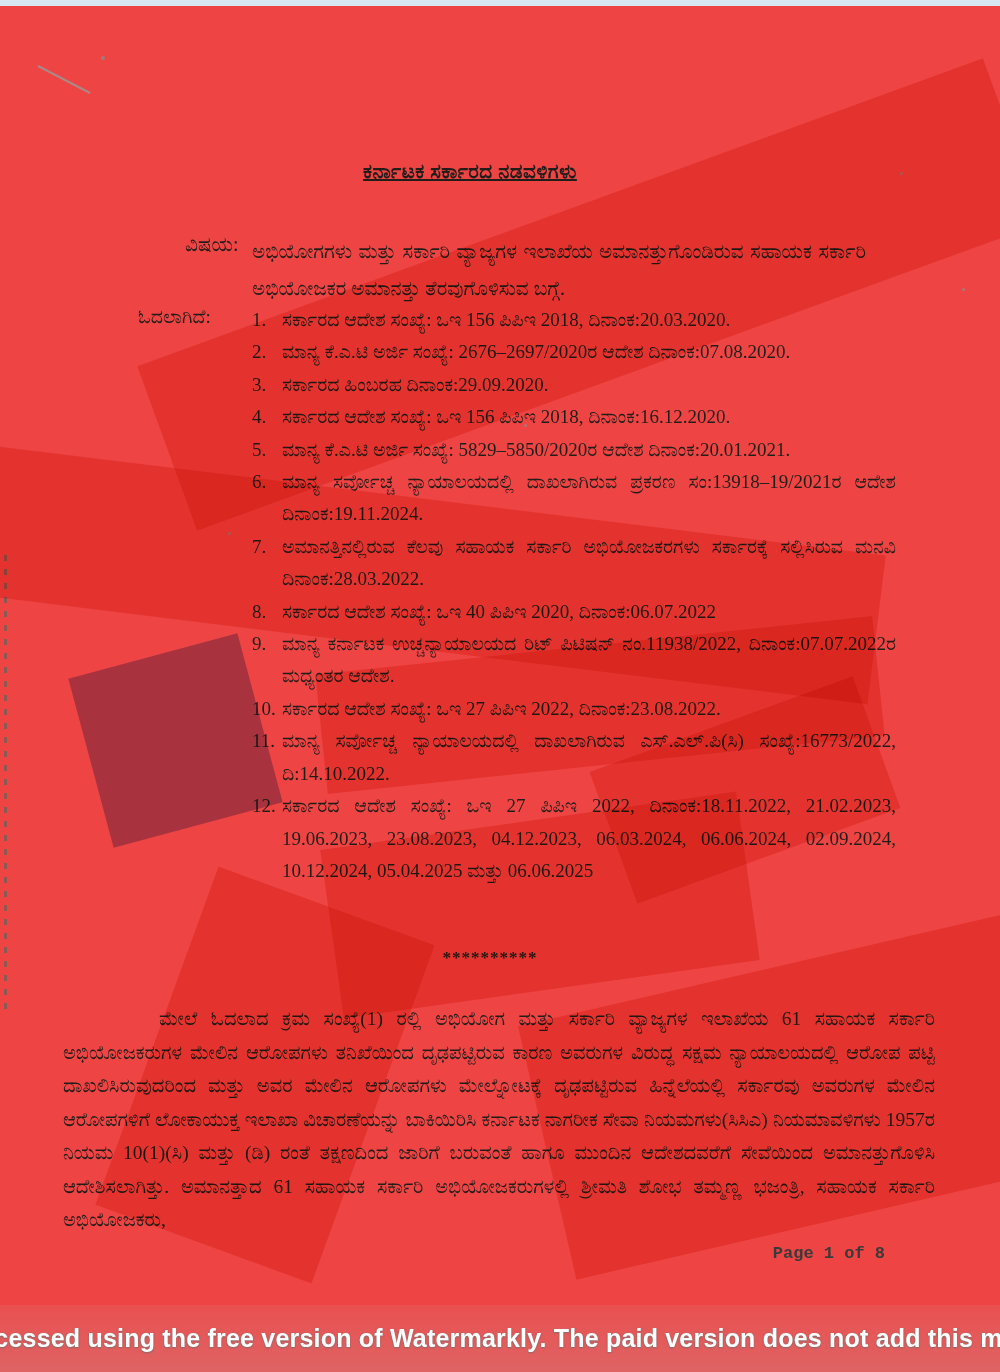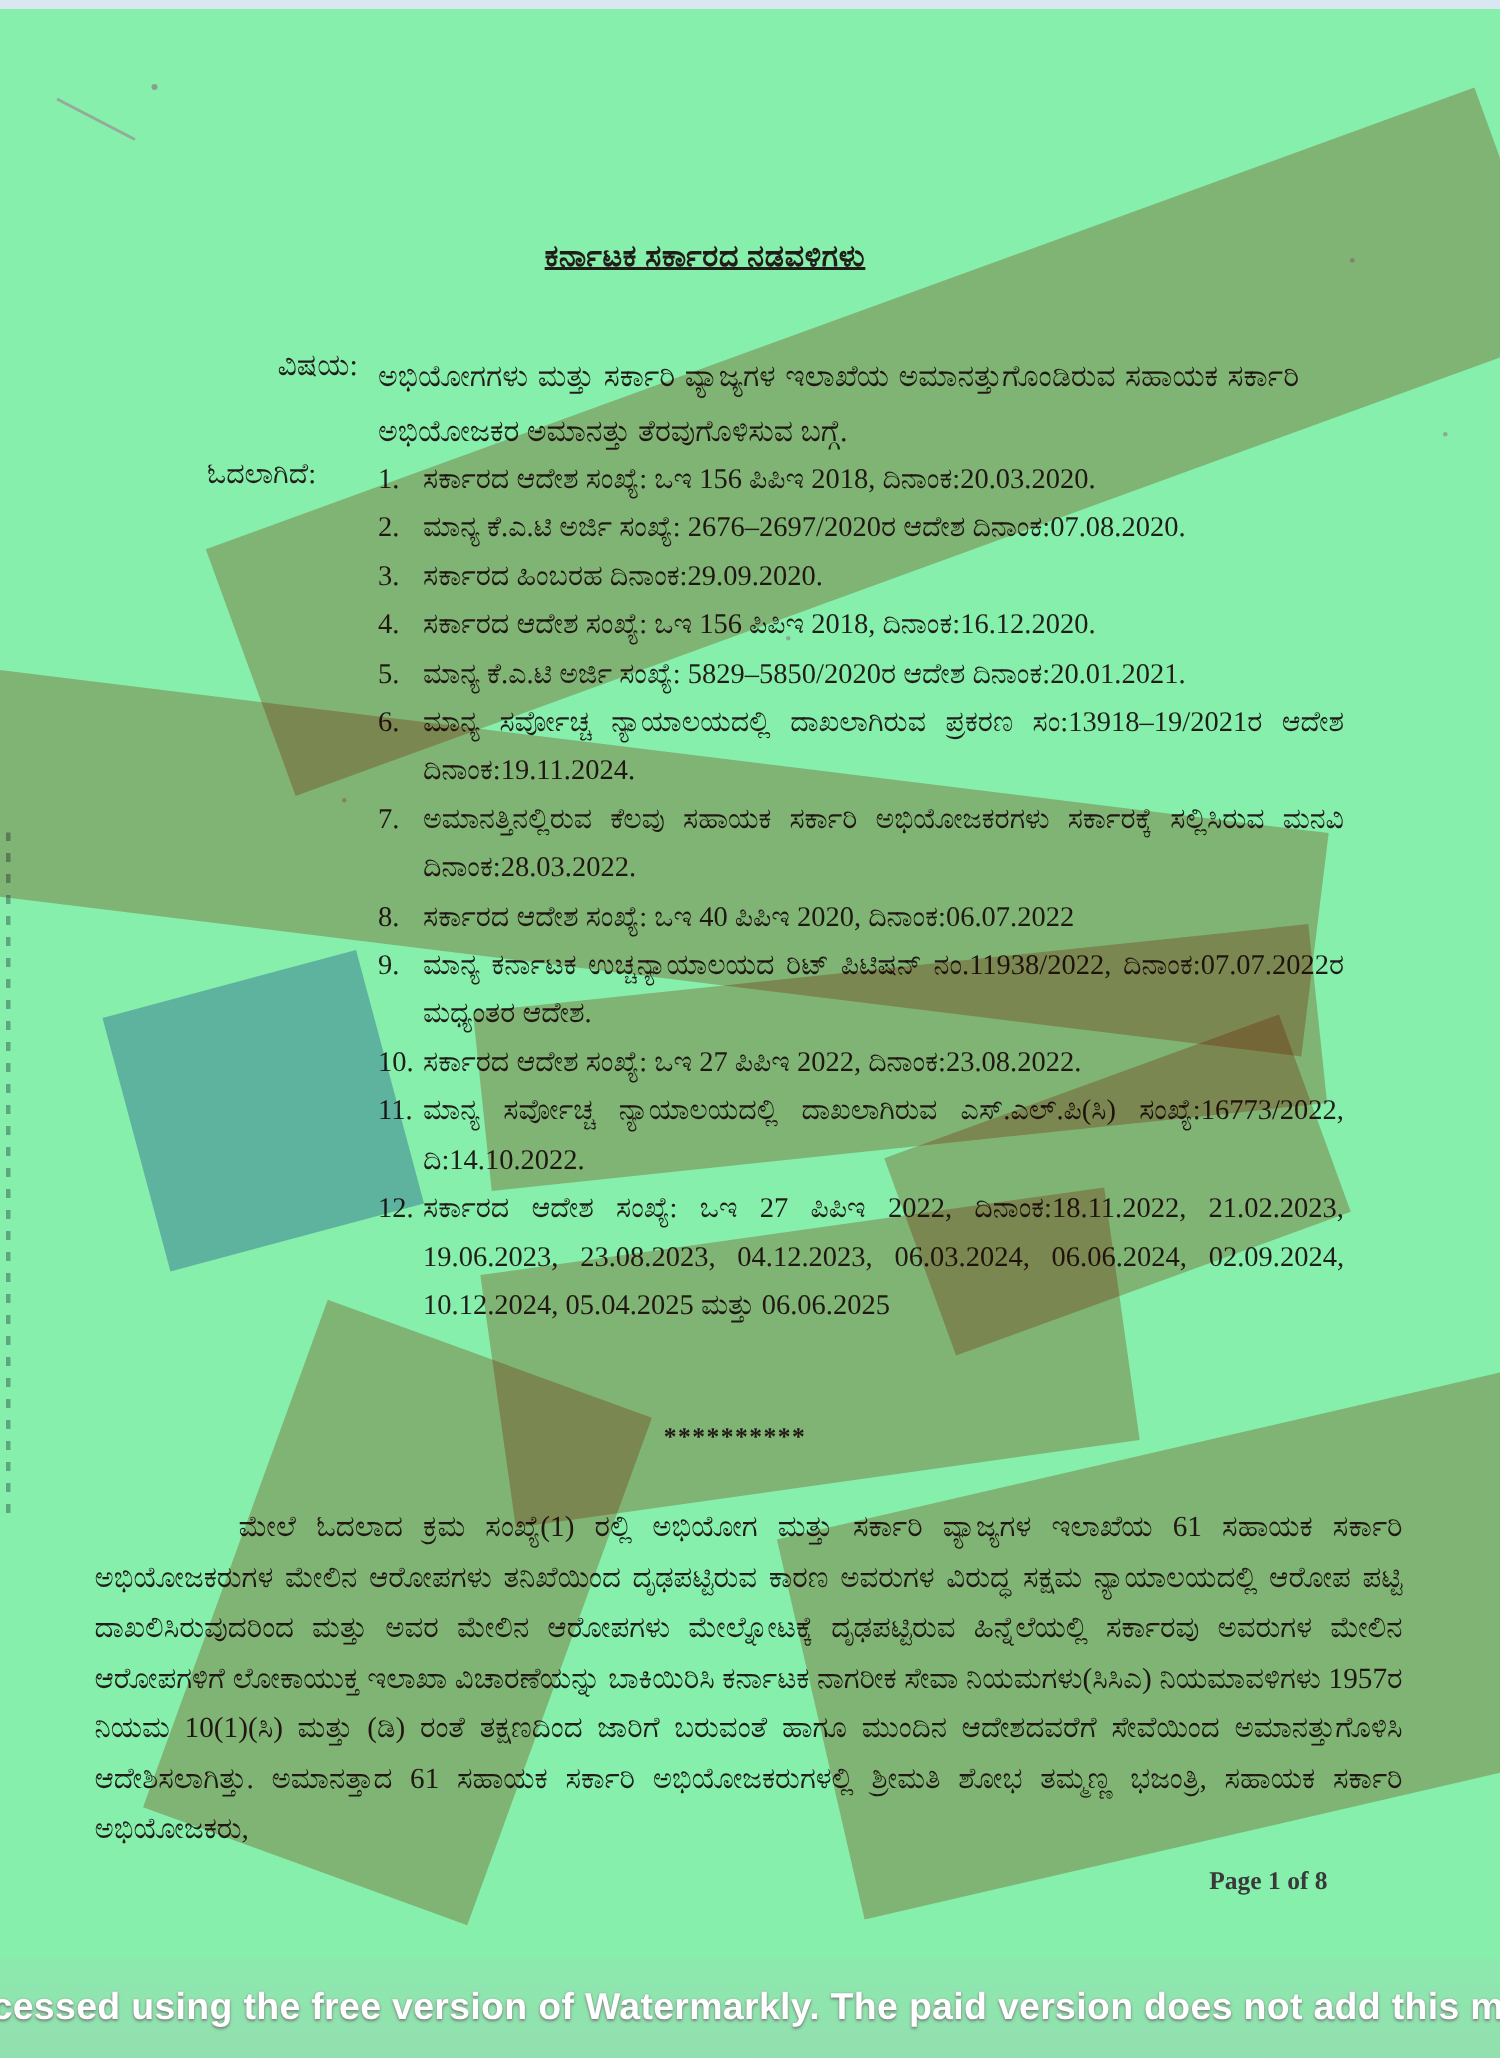--- a/index.html
+++ b/index.html
@@ -1,18 +1,18 @@
 <!DOCTYPE html>
 <html><head>
 <meta charset="utf-8">
 <style>
   html,body{margin:0;padding:0;background:#ffffff;}
   .page{
     position:relative;width:1000px;height:1372px;overflow:hidden;
-    background:#86efac;
+    background:#ef4444;
     font-family:"Liberation Serif","DejaVu Serif",serif;
     color:#211e1a;
   }
   .top-strip{position:absolute;left:0;top:0;width:1000px;height:6px;background:#d9e7f2;}
   .left-dashes{
     position:absolute;left:4px;top:555px;width:3px;height:460px;opacity:.55;
     background:repeating-linear-gradient(to bottom,#3d6a5c 0 6px,transparent 6px 14px);
   }
   .speck{position:absolute;border-radius:50%;background:#8d8d8d;opacity:.7;}
   .pen-mark{position:absolute;left:0;top:0;pointer-events:none;}
@@ -34,21 +34,21 @@
   .separator{
     position:absolute;left:0;top:948px;width:980px;text-align:center;
     font-size:17px;font-weight:bold;letter-spacing:1px;
   }
   .body-par{
     position:absolute;left:63px;top:1002px;width:872px;
     font-size:19.5px;line-height:33.5px;text-align:justify;text-indent:96px;
   }
   .page-number{position:absolute;left:725px;top:1244px;width:160px;text-align:right;
     font-size:17px;font-weight:bold;color:#3a3a3a;
-    font-family:Liberation Serif, serif;}
+    font-family:Liberation Mono, monospace;}
 
   
   .hl{position:absolute;mix-blend-mode:multiply;pointer-events:none;}
   .hl.pink{background:#f4c0ae;}
   .hl.blue{background:#b3bfea;}
   .hl-a {left:140px;top:207px;width:900px;height:175px;transform:rotate(-20deg);}
   .hl-b {left:-20px;top:500px;width:900px;height:150px;transform:rotate(7deg);}
   .hl-c {left:320px;top:645px;width:560px;height:120px;transform:rotate(-6deg);}
   .hl-d1{left:605px;top:720px;width:280px;height:140px;transform:rotate(-20deg);}
   .hl-d2{left:330px;top:820px;width:420px;height:170px;transform:rotate(-8deg);}

